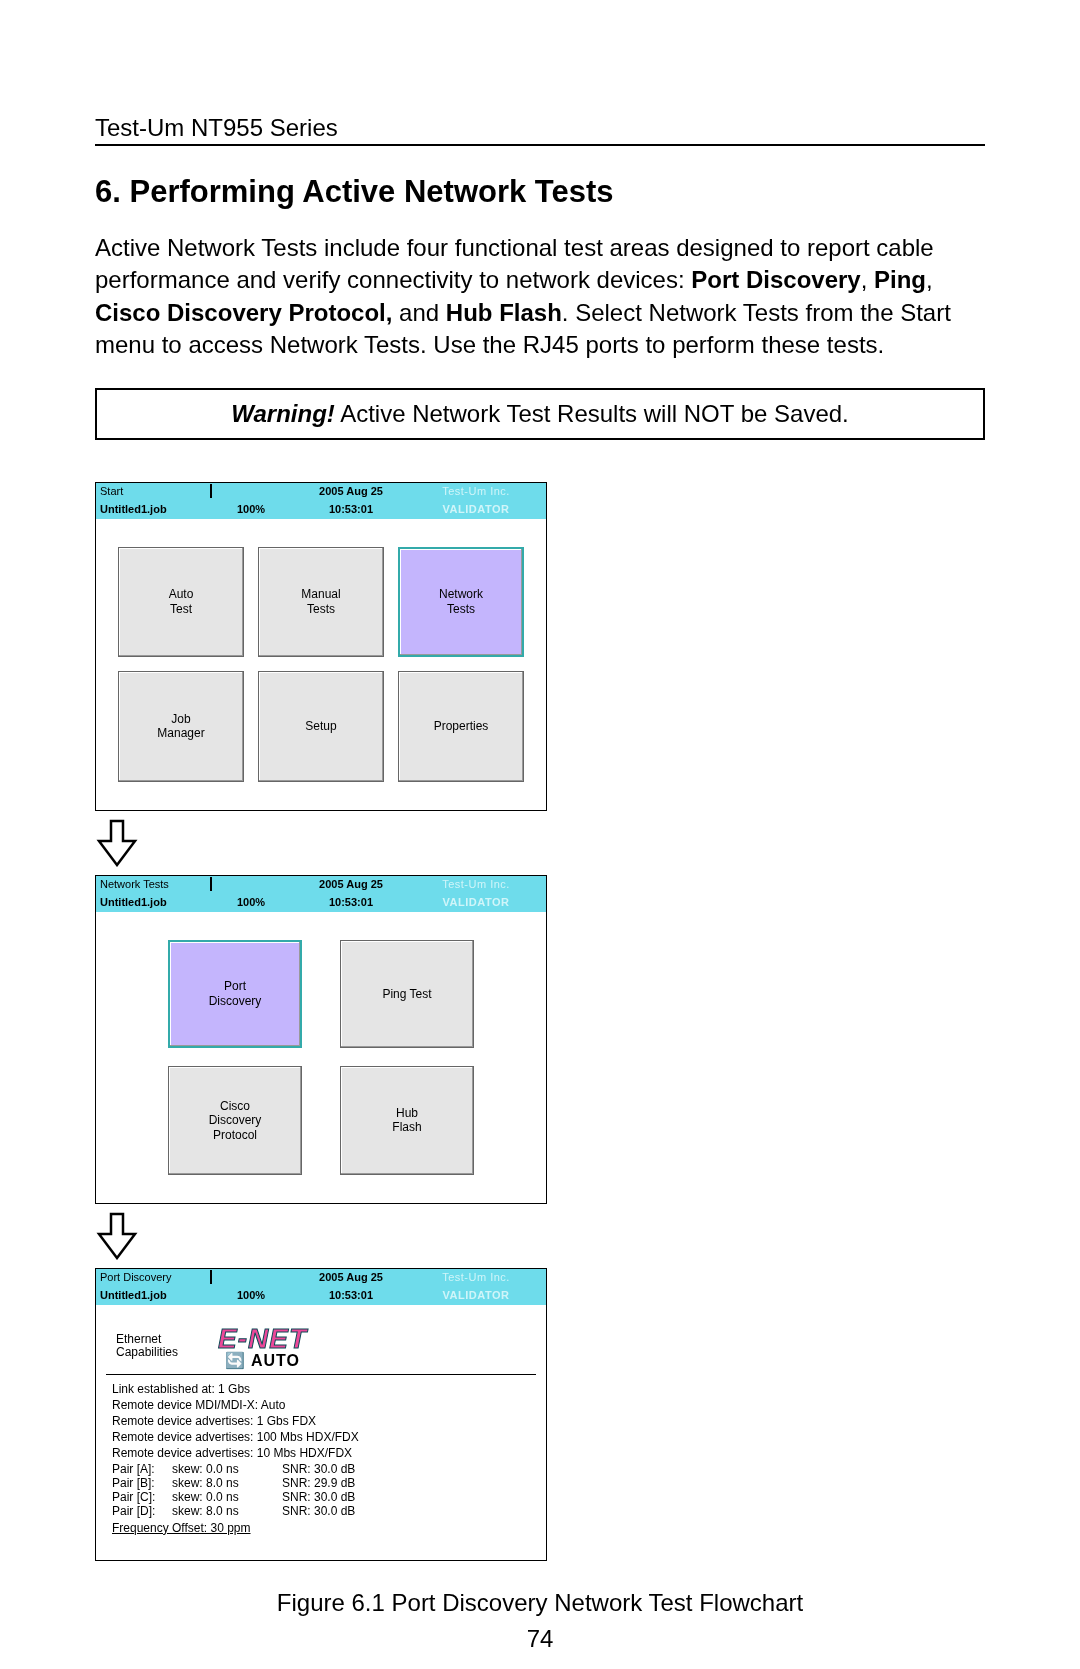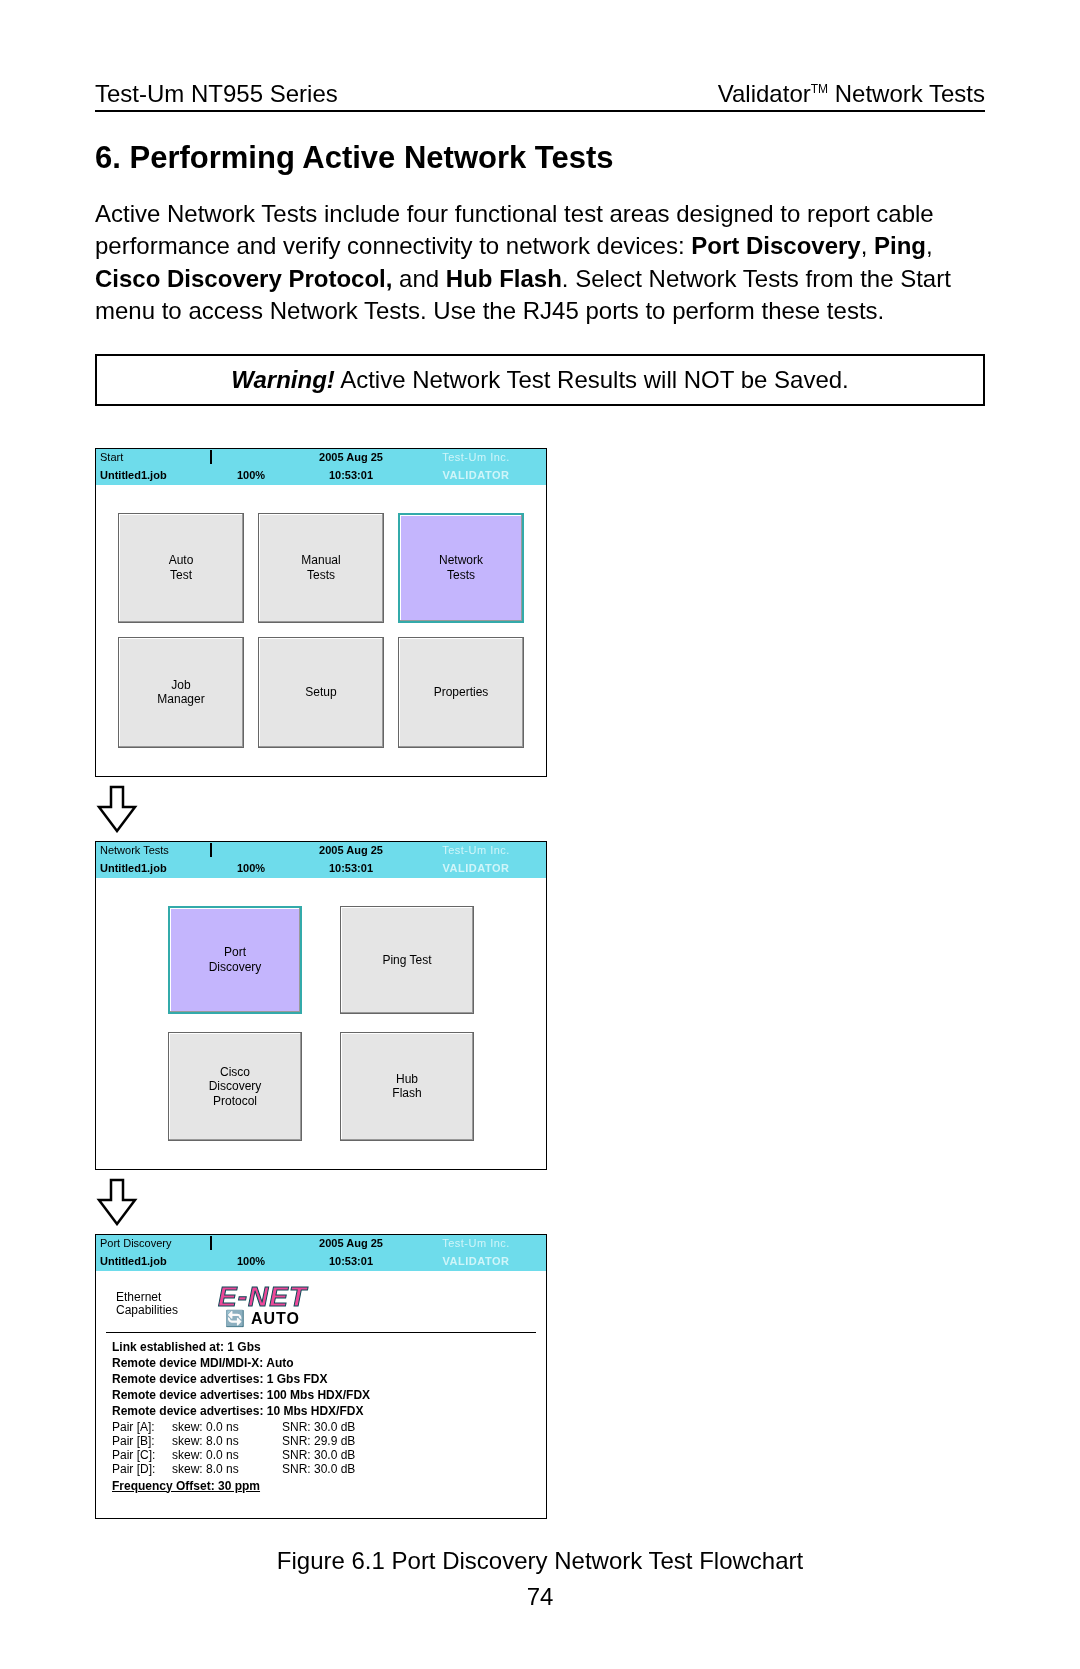--- a/index.html
+++ b/index.html
@@ -4,21 +4,21 @@
 <style>
   body {
     margin: 0;
     padding: 0;
     font-family: Arial, Helvetica, sans-serif;
     background: #fff;
     width: 1080px;
   }
   .page {
     width: 890px;
-    margin: 80px auto 40px auto;
+    margin: 114px auto 40px auto;
   }
   .header-row {
     display: flex;
     justify-content: space-between;
     font-size: 24px;
     border-bottom: 2px solid #000;
     padding-bottom: 2px;
     margin-bottom: 28px;
   }
   .header-right sup {
@@ -108,21 +108,21 @@
   .btn.selected {
     background: #c4b5fd;
     border: 2px solid #3aa;
   }
   .arrow {
     font-size: 0;
   }
   .arrow svg { width: 44px; height: 48px; }
   .results-body {
     background:#fff;
-    padding: 6px 10px 6px 10px;
+    padding: 14px 10px 6px 10px;
     font-size: 12px;
     min-height: 235px;
   }
   .eth-row {
     display:flex;
     align-items:center;
     gap: 40px;
     padding: 4px 10px 0 10px;
   }
   .eth-label { font-size: 12px; line-height:1.1; }
@@ -130,43 +130,40 @@
     font-family: Arial Black, Arial, sans-serif;
     font-weight: 900;
     font-size: 28px;
     font-style: italic;
     color: #ec4899;
     -webkit-text-stroke: 1px #0a4a55;
     letter-spacing: 1px;
   }
   .enet-sub { font-size: 16px; font-weight:bold; letter-spacing:1px; margin-top:-4px; text-align:center;}
   .hr { border-top:1px solid #000; margin:4px 0 6px 0;}
-  .result-lines { font-size: 12px; line-height: 1.35; padding: 0 6px; font-weight: bold;}
+  .result-lines { font-size: 12px; line-height: 1.35; padding: 0 6px;}
   .pair-table { display:grid; grid-template-columns: 60px 110px 110px; font-size:12px; padding: 0 6px;}
   .figure-caption {
     text-align: center;
     font-size: 24px;
     margin-top: 28px;
   }
   .page-num {
     text-align: center;
     font-size: 24px;
     margin-top: 8px;
   }
 </style>
 </head>
 <body>
 
 <div class="page">
 
   <div class="header-row">
     <span>Test-Um NT955 Series</span>
-    <span class="header-right">
-      <span>Validator</span><sup>TM</sup><span> Network Tests</span>
-    </span>
   </div>
 
   <div class="section-title">6. Performing Active Network Tests</div>
 
   <div class="body-text">
     <span>Active Network Tests include four functional test areas designed to report cable performance and verify connectivity to network devices:  </span><b>Port Discovery</b><span>, </span><b>Ping</b><span>, </span><b>Cisco Discovery Protocol,</b><span>  and </span><b>Hub Flash</b><span>.  Select Network Tests from the Start menu to access Network Tests. Use the RJ45 ports to perform these tests.</span>
   </div>
 
   <div class="warning-box">
     <em>Warning!</em><span> Active Network Test Results will NOT be Saved.</span>

